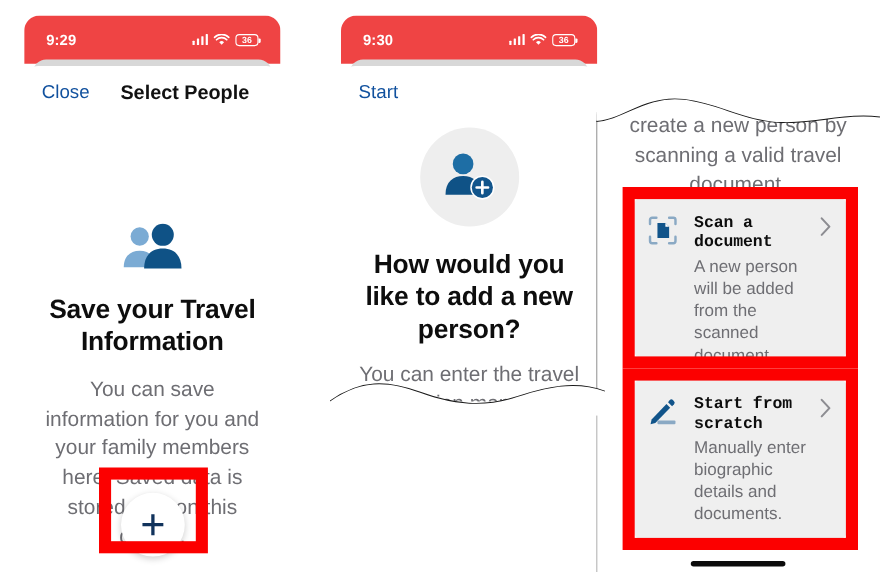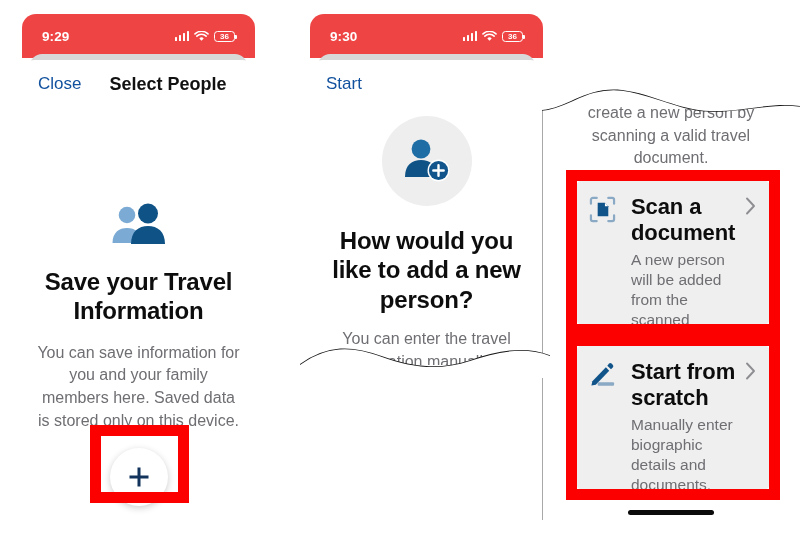--- a/index.html
+++ b/index.html
@@ -129,21 +129,21 @@
   
   .headline {
     font-size: 24px;
     font-weight: bold;
     color: #0d0d0d;
     text-align: center;
     line-height: 1.22;
     letter-spacing: -0.2px;
   }
   .body-text {
-    font-size: 16px;
+    font-size: 19px;
     color: #6e6e73;
     text-align: center;
     line-height: 1.42;
   }
 
   
   .people-icon { display: block; margin: 0 auto; }
 
   
   .fab {
@@ -196,25 +196,26 @@
     box-sizing: border-box;
     z-index: 8;
   }
   .opt-icon {
     flex: 0 0 auto;
     width: 34px;
     padding-top: 2px;
   }
   .opt-text { flex: 1 1 auto; padding: 0 4px 0 8px; }
   .opt-title {
-    font-size: 22px;
+    font-size: 15px;
     font-weight: bold;
     color: #0d0d0d;
     line-height: 1.2;
     letter-spacing: -0.1px;
+    font-family: Liberation Mono, monospace;
   }
   .opt-desc {
     font-size: 15.5px;
     color: #6e6e73;
     line-height: 1.3;
     margin-top: 3px;
   }
   .opt-chev {
     flex: 0 0 auto;
     width: 16px;

